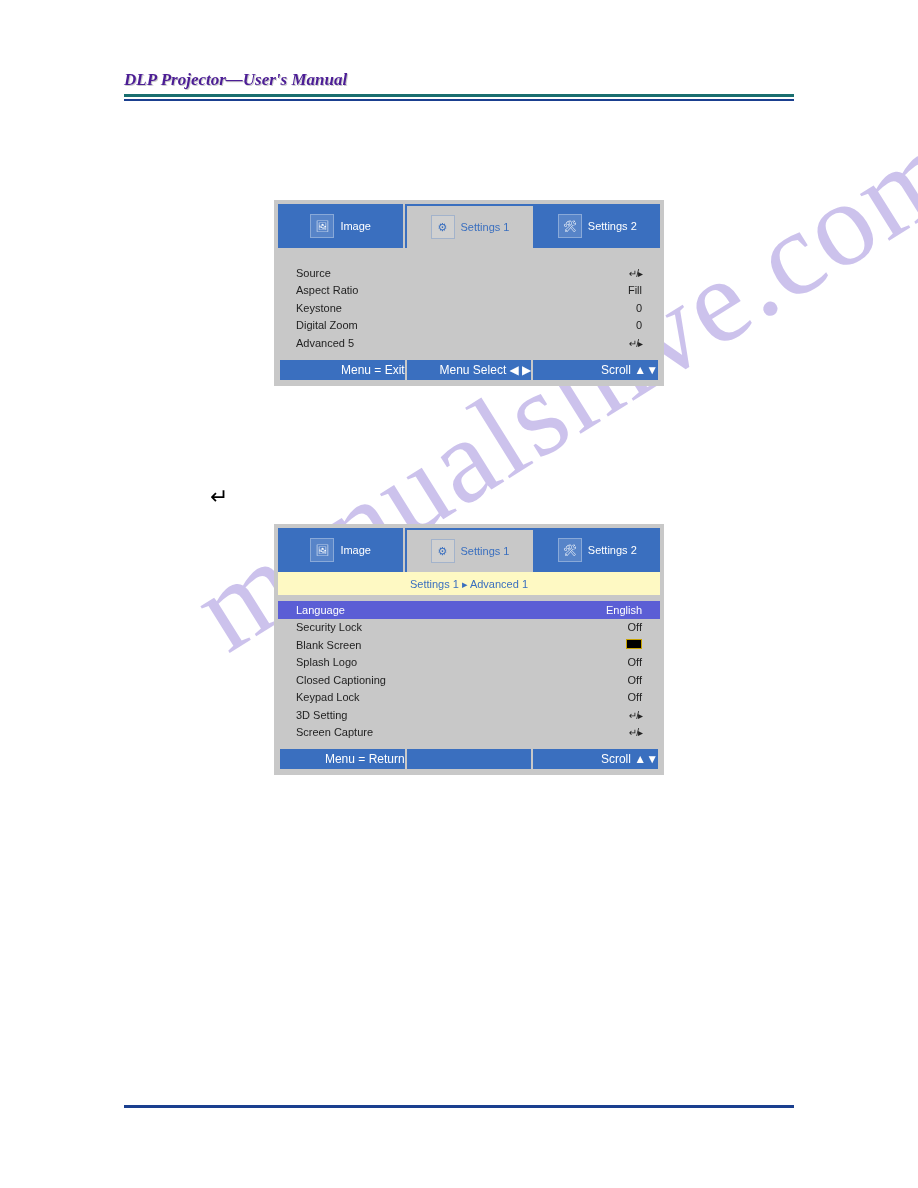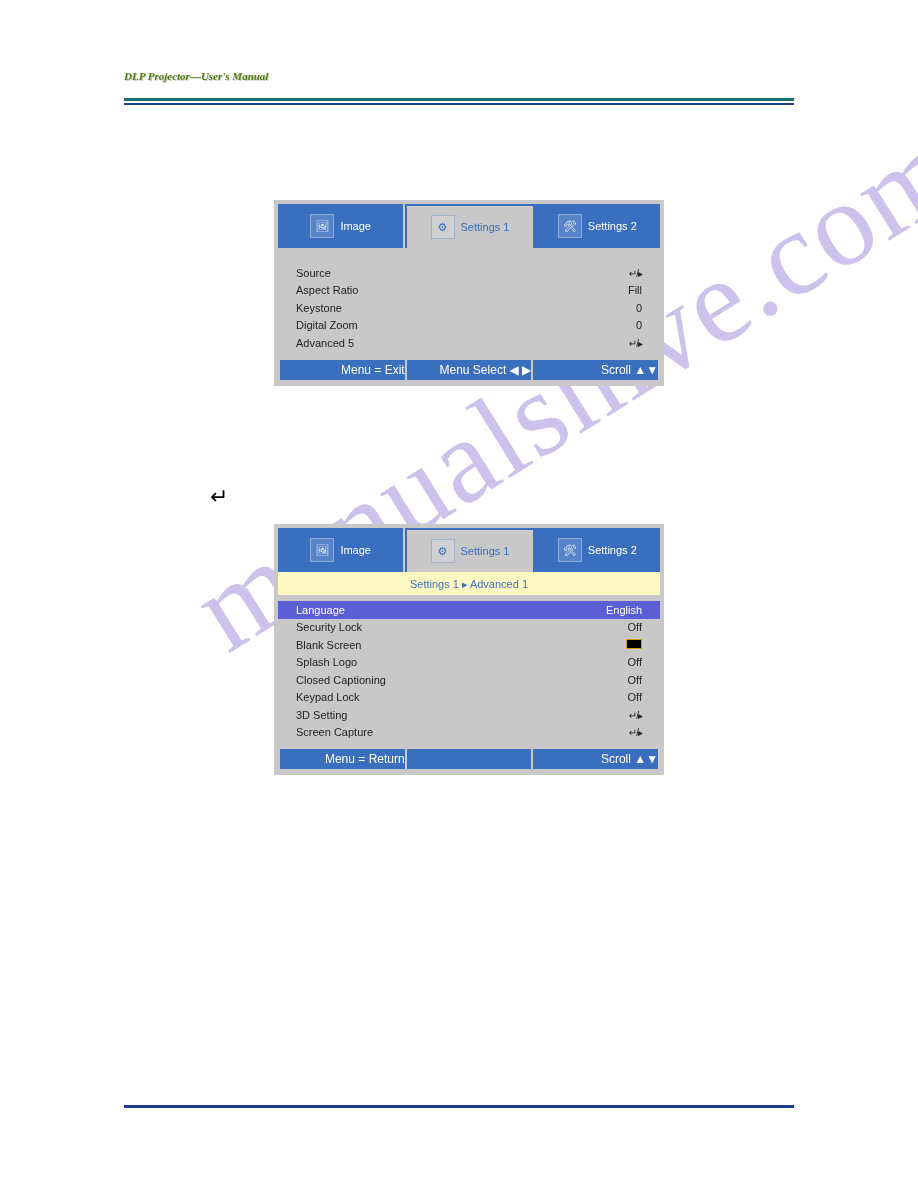--- a/index.html
+++ b/index.html
@@ -11,27 +11,27 @@
     position: relative;
     overflow: hidden;
   }
   .page-header {
     position: absolute;
     top: 70px;
     left: 124px;
     right: 124px;
   }
   .page-title {
-    color: #4d7c0f;
+    color: #4c1d95;
     font-style: italic;
     font-weight: bold;
-    font-size: 11px;
+    font-size: 17px;
     font-family: "Times New Roman", serif;
     text-shadow: 1px 1px 0 #ccc;
-    padding-bottom: 16px;
+    padding-bottom: 4px;
   }
   .hr-outer {
     height: 2px;
     background: #1a3f8f;
     margin-top: 2px;
   }
   .hr-inner {
     height: 3px;
     background: #1a6f6f;
   }

